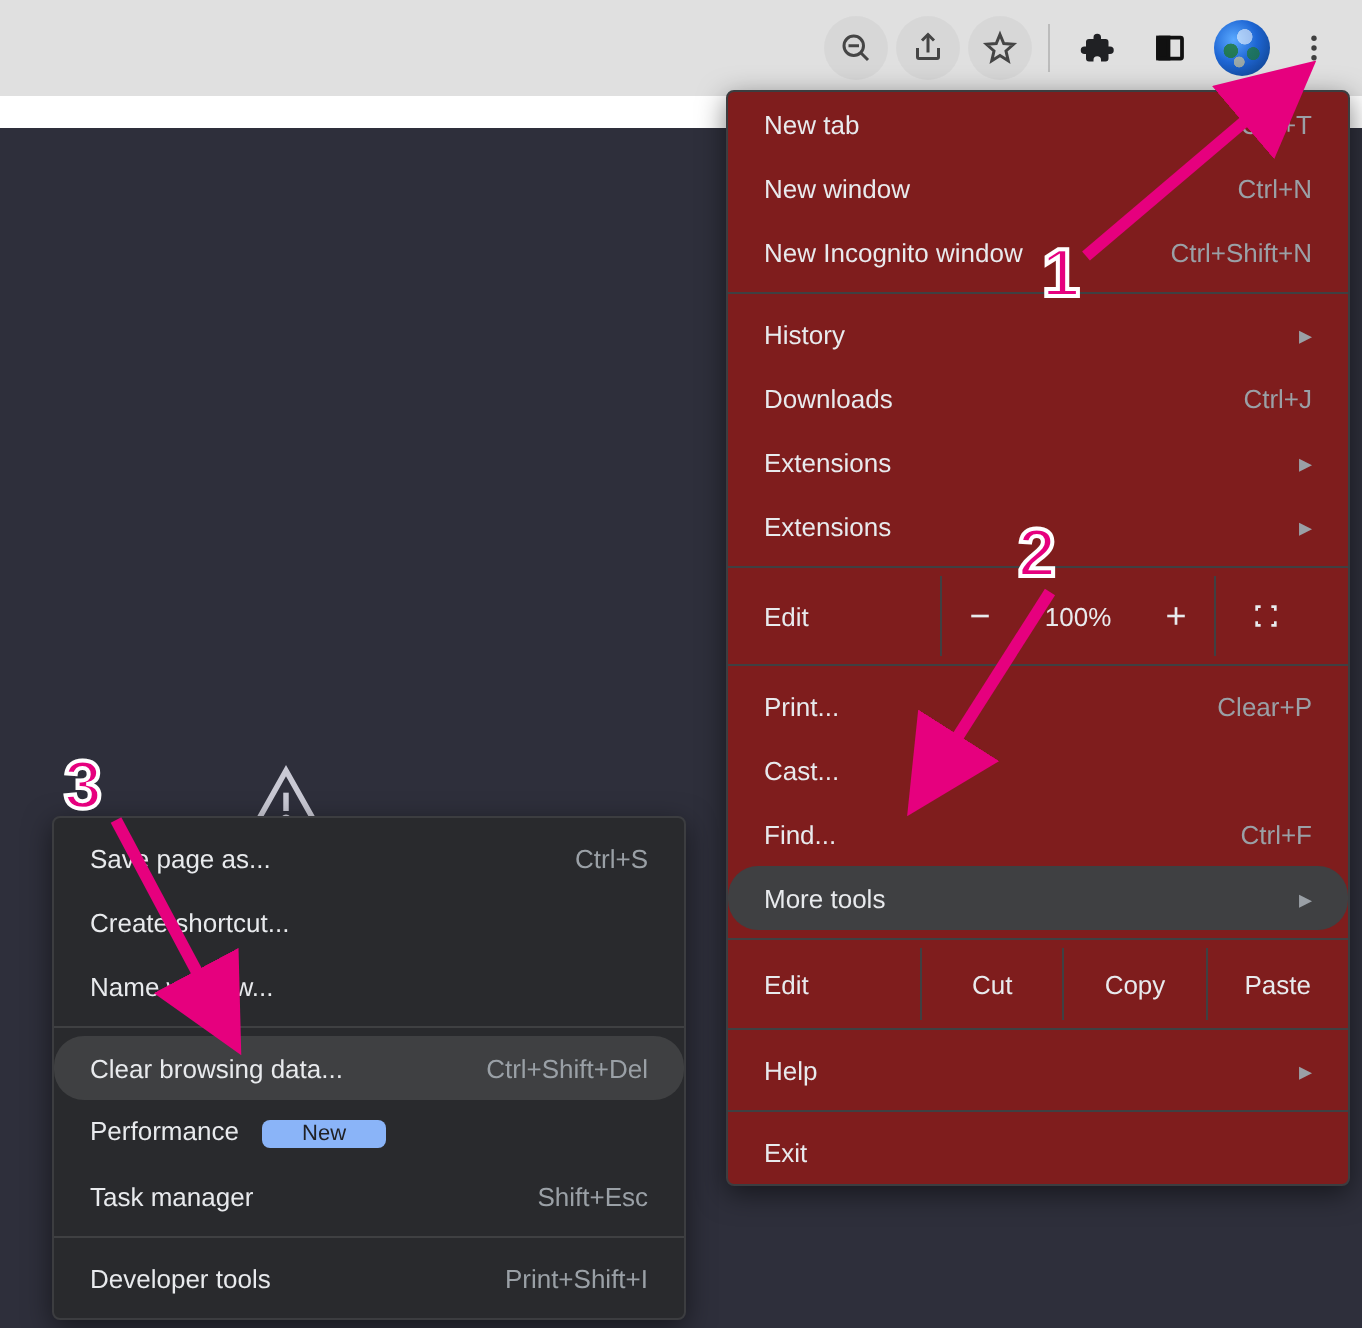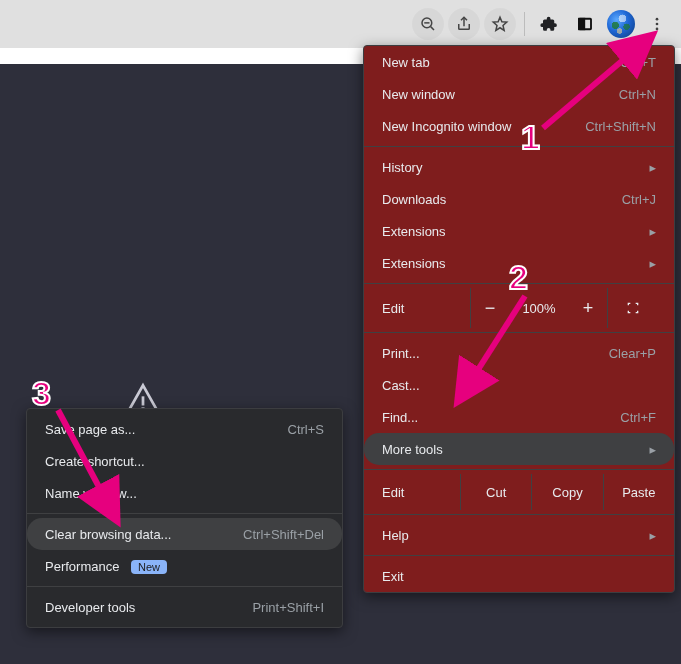--- a/index.html
+++ b/index.html
@@ -82,21 +82,21 @@
     position:absolute; left:26px; top:408px;
     width:317px;
     background:#292a2d; color:#e8eaed;
     border:1px solid #3c3d40; border-radius:4px;
     box-shadow:0 4px 14px rgba(0,0,0,.5);
     padding:4px 0;
     z-index:20;
   }
   .badge{
     display:inline-block; background:#8ab4f8; color:#202124;
-    font-size:11px; padding:1px 7px; border-radius:4px; margin-left:8px;
+    font-size:11px; padding:1px 20px; border-radius:4px; margin-left:8px;
   }
 
   
   .anno-num{
     position:absolute; z-index:50; font-weight:800; font-size:34px;
     color:#e6007e; -webkit-text-stroke:2px #fff; text-stroke:2px #fff;
     font-family: Arial, sans-serif;
   }
   .arrow-svg{ position:absolute; z-index:40; overflow:visible; pointer-events:none;}
 </style>
@@ -253,20 +253,24 @@
     <span>Clear browsing data...</span>
     <span class="shortcut">Ctrl+Shift+Del</span>
   </div>
   <div class="m-row">
     <span>
       <span>Performance</span>
       <span class="badge">New</span>
     </span>
       <span></span>
   </div>
+  <div class="m-row">
+    <span>Task manager</span>
+    <span class="shortcut">Shift+Esc</span>
+  </div>
   <div class="sep"></div>
   <div class="m-row">
     <span>Developer tools</span>
     <span class="shortcut">Print+Shift+I</span>
   </div>
 </div>
 
 <div class="anno-num" style="left:521px; top:118px;">1</div>
 <div class="anno-num" style="left:509px; top:258px;">2</div>
 <div class="anno-num" style="left:32px;  top:374px;">3</div>

